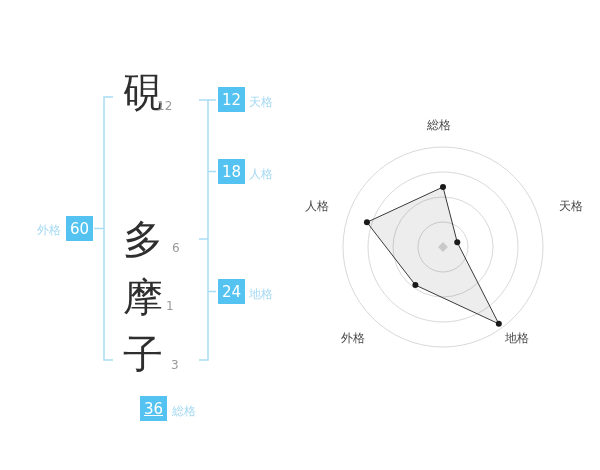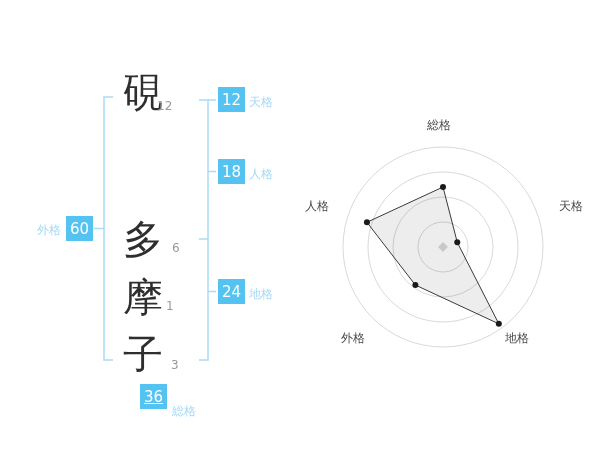--- a/index.html
+++ b/index.html
@@ -46,21 +46,21 @@
 
   <span class="badge" style="left:218px;top:87px;">12</span>
   <span class="kaku-label" style="left:249px;top:94px;">天格</span>
 
   <span class="badge" style="left:218px;top:159px;">18</span>
   <span class="kaku-label" style="left:249px;top:166px;">人格</span>
 
   <span class="badge" style="left:218px;top:279px;">24</span>
   <span class="kaku-label" style="left:249px;top:286px;">地格</span>
 
-  <span class="badge" style="left:140px;top:384px;text-decoration:underline;">36</span>
+  <span class="badge" style="left:140px;top:396px;text-decoration:underline;">36</span>
   <span class="kaku-label" style="left:172px;top:403px;">総格</span>
 
   <div class="radar-wrap">
     <svg id="radar-svg" width="226" height="226" viewBox="0 0 226 226">
         <circle cx="113" cy="113" r="100" fill="none" stroke="#d9d9d9" stroke-width="1"></circle>
         <circle cx="113" cy="113" r="75" fill="none" stroke="#d9d9d9" stroke-width="1"></circle>
         <circle cx="113" cy="113" r="50" fill="none" stroke="#d9d9d9" stroke-width="1"></circle>
         <circle cx="113" cy="113" r="25" fill="none" stroke="#d9d9d9" stroke-width="1"></circle>
         <polygon points="113,53 127.2658477444273,108.36474508437578 168.83959896778495,189.85661446562 85.37409314225377,151.02379873562253 36.91547869638772,88.27864045000419" fill="rgba(0,0,0,0.07)" stroke="#3a3a3a" stroke-width="1"></polygon>
         <circle cx="113" cy="53" r="3" fill="#1a1a1a"></circle>

